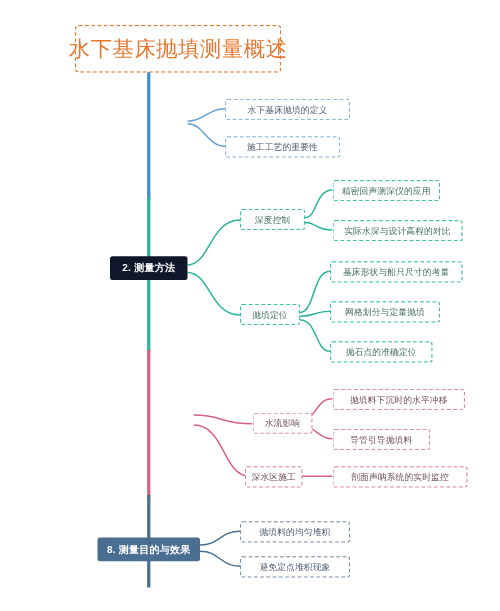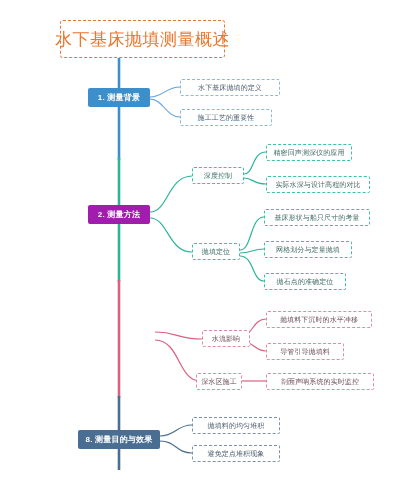--- a/index.html
+++ b/index.html
@@ -40,21 +40,21 @@
     display:flex;align-items:center;justify-content:center;
     color:#ffffff;
     font-size:8px;
     font-weight:bold;
     white-space:nowrap;
     box-sizing:border-box;
     padding:0 6px;
     letter-spacing:0.2px;
   }
   .b1{left:88px;top:88px;width:62px;background:#3D8FCB;}
-  .b2{left:88px;top:205px;width:62px;background:#a21caf;text-align:center;}
+  .b2{left:88px;top:205px;width:62px;background:#0f172a;text-align:center;}
   .b3{left:83px;top:326px;width:72px;background:#D9617F;}
   .b4{left:78px;top:430px;width:82px;background:#4A6E92;}
 
   
   .node{
     position:absolute;
     height:17px;
     border:1px dashed #9ab3cd;
     border-radius:2px;
     display:flex;align-items:center;justify-content:center;
@@ -105,23 +105,20 @@
     <path d="M238,381 L266,381" stroke="#D9617F" stroke-width="1.2" fill="none"></path>
 
     <path d="M160,436 C176,436 176,425 192,425" stroke="#4A6E92" stroke-width="1.2" fill="none"></path>
     <path d="M160,441 C176,441 176,453 192,453" stroke="#4A6E92" stroke-width="1.2" fill="none"></path>
   </svg>
 
   <div class="root">
     <span class="root-text">水下基床抛填测量概述</span>
   </div>
 
-  <div class="branch b1">
-    <span>1. 测量背景</span>
-  </div>
   <div class="node blue" style="left:180px;top:79px;width:100px;">
     <span>水下基床抛填的定义</span>
   </div>
   <div class="node blue" style="left:180px;top:109px;width:92px;">
     <span>施工工艺的重要性</span>
   </div>
 
   <div class="branch b2">
     <span>2. 测量方法</span>
   </div>

